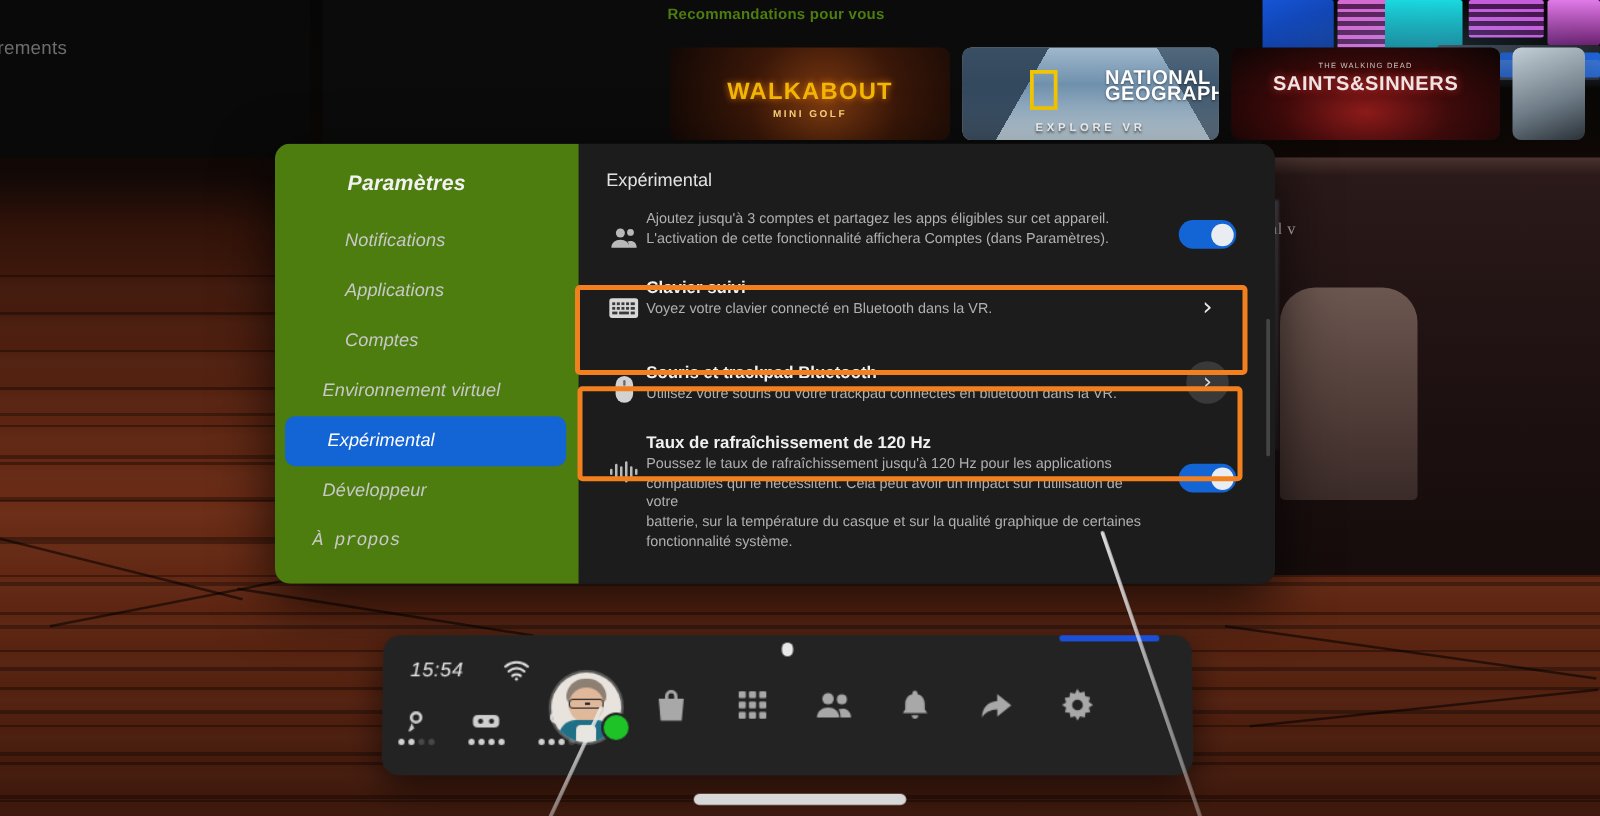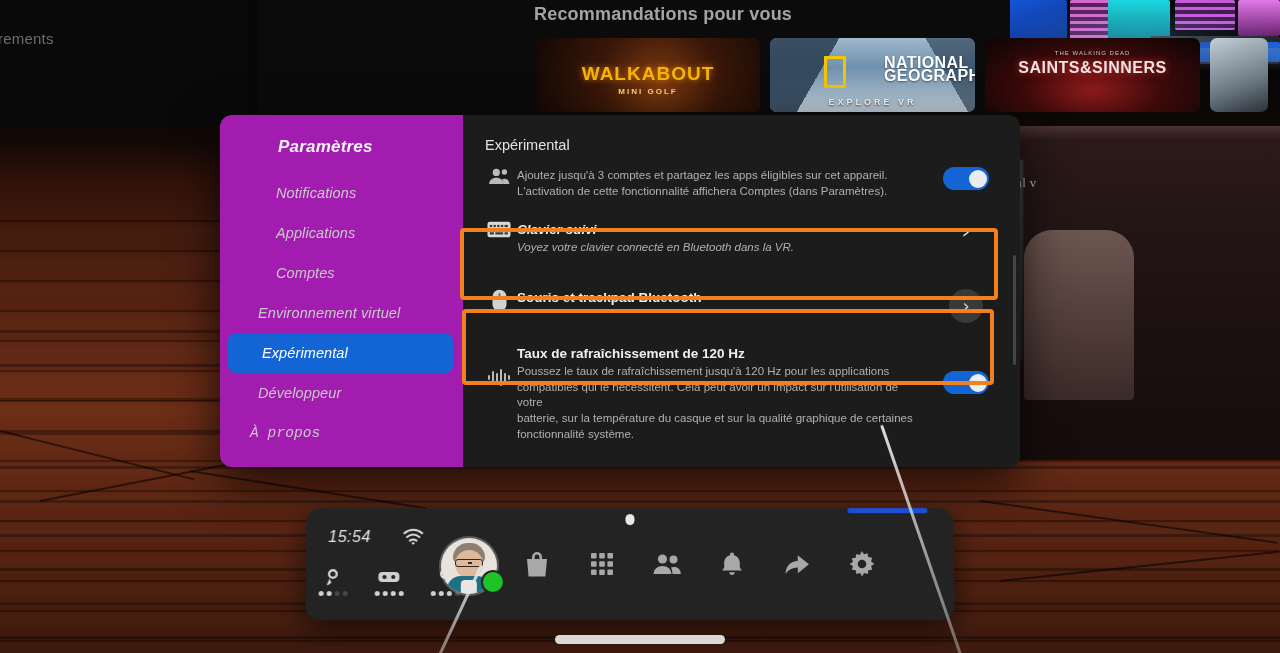--- a/index.html
+++ b/index.html
@@ -96,21 +96,21 @@
 
   
   .store-panel {
     position: absolute;
     left: 258px; top: -8px; width: 752px; height: 128px;
     background: #0b0b0b;
     border-radius: 0 0 6px 6px;
   }
   .store-title {
     position: absolute; left: 276px; top: 12px;
-    color: #a3a3a3; font-size: 18px; font-weight: 600;
+    color: #4d7c0f; font-size: 12px; font-weight: 600;
     letter-spacing: .2px;
   }
   .card {
     position: absolute; top: 46px; height: 74px;
     border-radius: 7px; overflow: hidden;
   }
   .card-1 { left: 278px; width: 224px;
     background: radial-gradient(circle at 55% 60%, #7d3a10 0%, #3a1708 45%, #120805 100%); }
   .card-1 .c1-title {
     position:absolute; left:50%; top:48%; transform:translate(-50%,-50%);
@@ -163,21 +163,21 @@
     position: absolute;
     left: 220px; top: 115px; width: 800px; height: 352px;
     background: #1c1c1c;
     border-radius: 12px;
     box-shadow: 0 14px 48px rgba(0,0,0,.75);
     overflow: hidden;
     display: flex;
   }
   .settings-sidebar {
     width: 243px;
-    background: #a21caf;
+    background: #4d7c0f;
     padding: 22px 0 0 0;
     position: relative;
     flex-shrink: 0;
   }
   .settings-heading {
     color: #f2f2f2;
     font-size: 17px;
     font-weight: 700;
     font-style: italic;
     padding: 0 0 0 58px;
@@ -215,21 +215,21 @@
   .main-title {
     color: #e2e2e2;
     font-size: 14.5px;
     padding-left: 22px;
     margin-bottom: 6px;
   }
 
   .srow {
     position: relative;
     display: flex;
-    align-items: flex-start;
+    align-items: flex-end;
     padding: 8px 18px 8px 18px;
     min-height: 46px;
     box-sizing: border-box;
   }
   .srow .icon-slot {
     width: 36px; flex-shrink: 0;
     display: flex; align-items: center; justify-content: center;
     color: #b9b9b9;
   }
   .srow .text-slot { flex: 1; padding-right: 10px; }
@@ -466,21 +466,21 @@
           <div class="rdesc">Ajoutez jusqu'à 3 comptes et partagez les apps éligibles sur cet appareil.</div>
           <div class="rdesc">L'activation de cette fonctionnalité affichera Comptes (dans Paramètres).</div>
         </div>
         <div class="ctrl-slot">
           <div class="toggle">
               <span class="knob"></span>
             </div>
         </div>
       </div>
 
-      <div class="srow" style="padding-top:14px;padding-bottom:16px;font-style:italic;">
+      <div class="srow" style="padding-top:14px;padding-bottom:16px;">
         <div class="icon-slot">
           <svg width="24" height="17" viewBox="0 0 26 18" fill="none" aria-hidden="true">
             <rect x="0.5" y="0.5" width="25" height="17" rx="2.5" fill="#d8d8d8"></rect>
             <g fill="#3a3a3a">
               <rect x="3" y="4" width="2.6" height="2.4"></rect>
                 <rect x="7" y="4" width="2.6" height="2.4"></rect>
               <rect x="11" y="4" width="2.6" height="2.4"></rect>
                 <rect x="15" y="4" width="2.6" height="2.4"></rect>
               <rect x="19" y="4" width="3.6" height="2.4"></rect>
               <rect x="3" y="8" width="2.6" height="2.4"></rect>
@@ -505,20 +505,21 @@
 
       <div class="srow" style="padding-top:18px;padding-bottom:18px;">
         <div class="icon-slot">
           <svg width="15" height="23" viewBox="0 0 16 24" aria-hidden="true">
             <rect x="0.5" y="0.5" width="15" height="23" rx="7.5" fill="#d2d2d2"></rect>
             <rect x="7" y="4" width="2" height="5" rx="1" fill="#6a6a6a"></rect>
           </svg>
         </div>
         <div class="text-slot">
           <div class="rtitle">Souris et trackpad Bluetooth</div>
+          <div class="rdesc">Utilisez votre souris ou votre trackpad connectés en bluetooth dans la VR.</div>
         </div>
         <div class="ctrl-slot">
           <span class="chev-circle">
               <span class="chev">›</span>
             </span>
         </div>
       </div>
 
       <div class="srow" style="padding-top:4px;align-items:flex-start;">
         <div class="icon-slot" style="padding-top:22px;">

